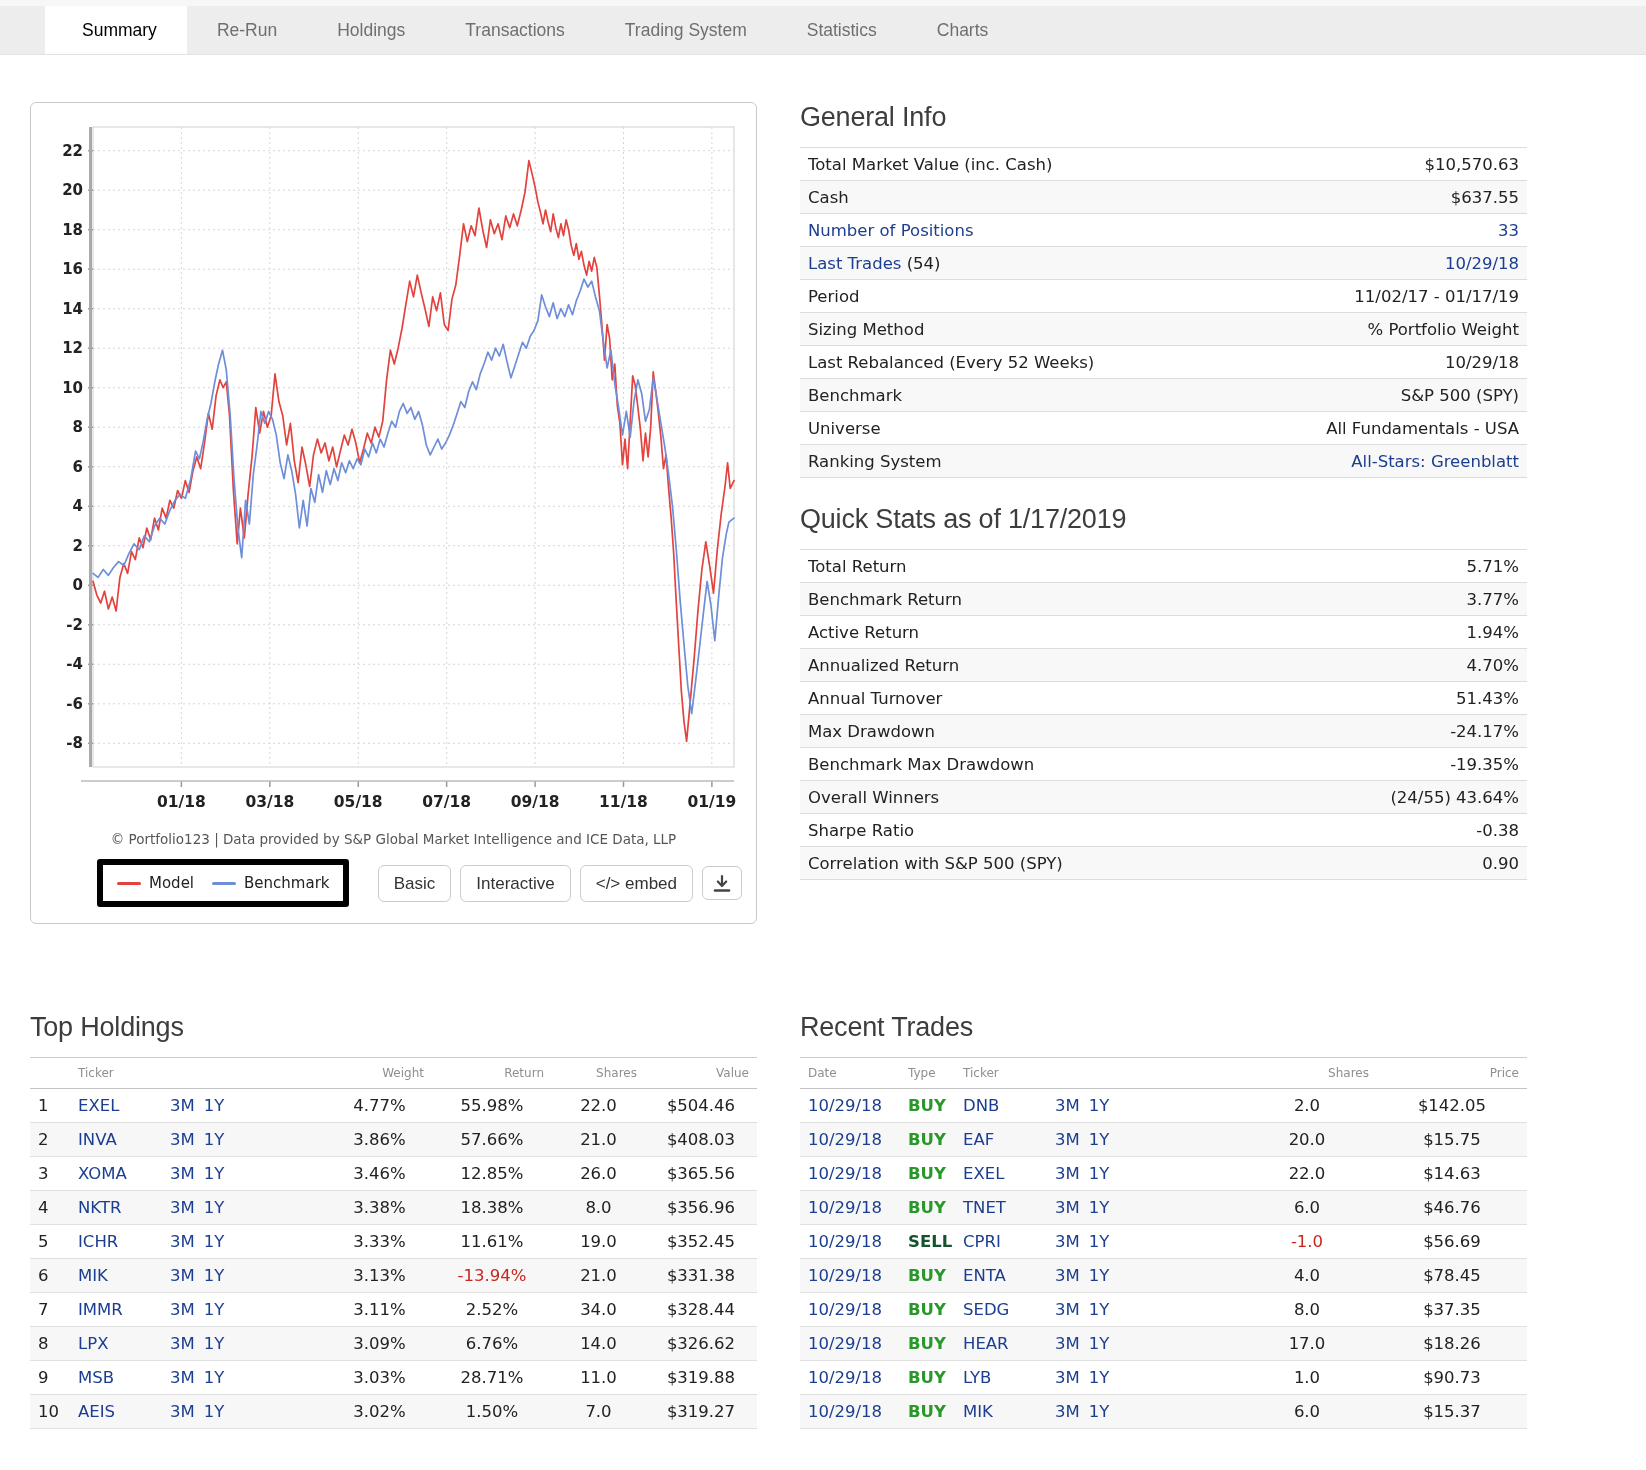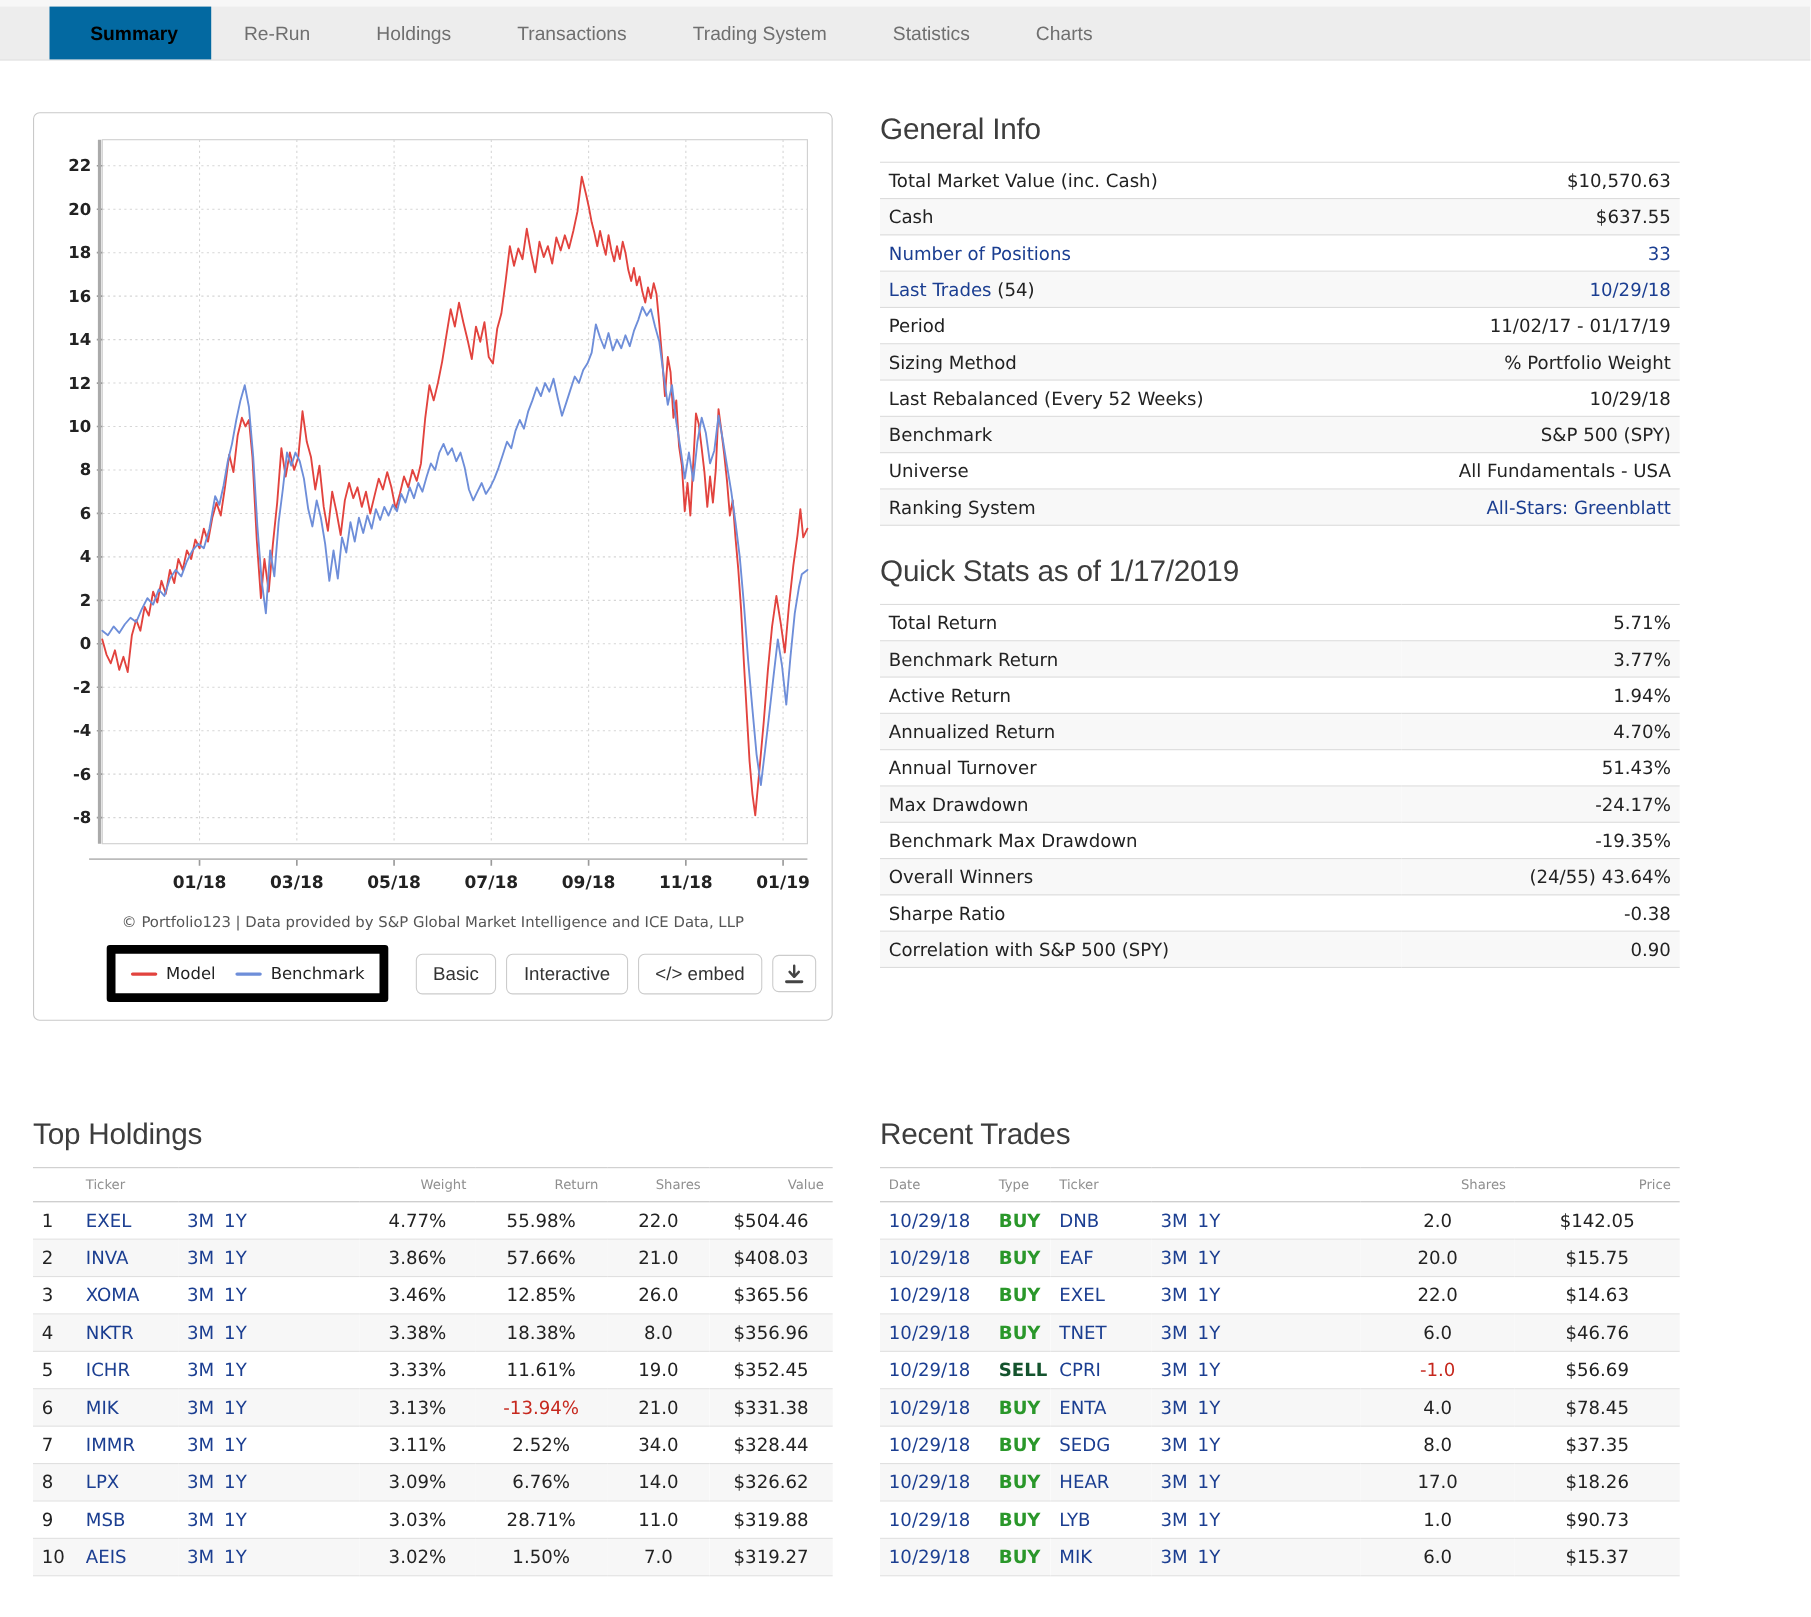--- a/index.html
+++ b/index.html
@@ -2,35 +2,35 @@
 <html><head>
 <meta charset="utf-8">
 <style>
   html,body{margin:0;padding:0;background:#fff;}
   body{width:1646px;font-family:"DejaVu Sans","Liberation Sans",sans-serif;color:#222;}
 
   
   .tabbar{height:48px;background:#ededed;border-top:6px solid #f7f7f7;border-bottom:1px solid #e2e2e2;
           display:flex;align-items:stretch;padding-left:45px;font-family:"Liberation Sans",sans-serif;}
   .tab{padding:0 30px;display:flex;align-items:center;font-size:17.5px;color:#6f6f6f;cursor:pointer;white-space:nowrap;}
-  .tab.active{background:#0369a1;color:#000;font-weight:bold;padding-left:37px;}
+  .tab.active{background:#ffffff;color:#000;font-weight:normal;padding-left:37px;}
 
   
   .content{display:grid;grid-template-columns:727px 727px;column-gap:43px;padding-left:30px;}
   .content.top{padding-top:47px;}
   .content.bottom{margin-top:88px;padding-bottom:30px;}
 
   .section-title{font-size:27px;color:#3d3d3d;font-weight:400;margin:0 0 14px 0;
                  font-family:"Liberation Sans",sans-serif;letter-spacing:-0.2px;}
 
   
   .chart-panel{border:1px solid #c9c9c9;border-radius:6px;padding:12px 14px 16px;box-sizing:border-box;background:#fff;}
   .attribution{font-size:13.5px;color:#555;text-align:center;margin-top:4px;}
   .chart-controls{display:flex;align-items:center;margin-top:12px;}
-  .legend{border:8px solid #000000;border-radius:3px;padding:9px 14px;display:flex;gap:18px;align-items:center;margin-left:52px;background:#fff;}
+  .legend{border:6px solid #000000;border-radius:3px;padding:9px 14px;display:flex;gap:18px;align-items:center;margin-left:52px;background:#fff;}
   .legend-item{display:flex;align-items:center;gap:8px;font-size:15px;color:#222;}
   .swatch{width:24px;height:3px;border-radius:2px;display:inline-block;}
   .btns{margin-left:auto;display:flex;gap:9px;align-items:center;}
   .btn{border:1px solid #ccc;border-radius:6px;background:#fff;padding:9px 15px;font-size:17px;color:#333;
        font-family:"Liberation Sans",sans-serif;cursor:pointer;line-height:1;}
   .btn-icon{padding:7px 9px 5px;}
   .btn-icon svg{display:block;}
 
   
   .info-table{width:100%;border-collapse:collapse;}

